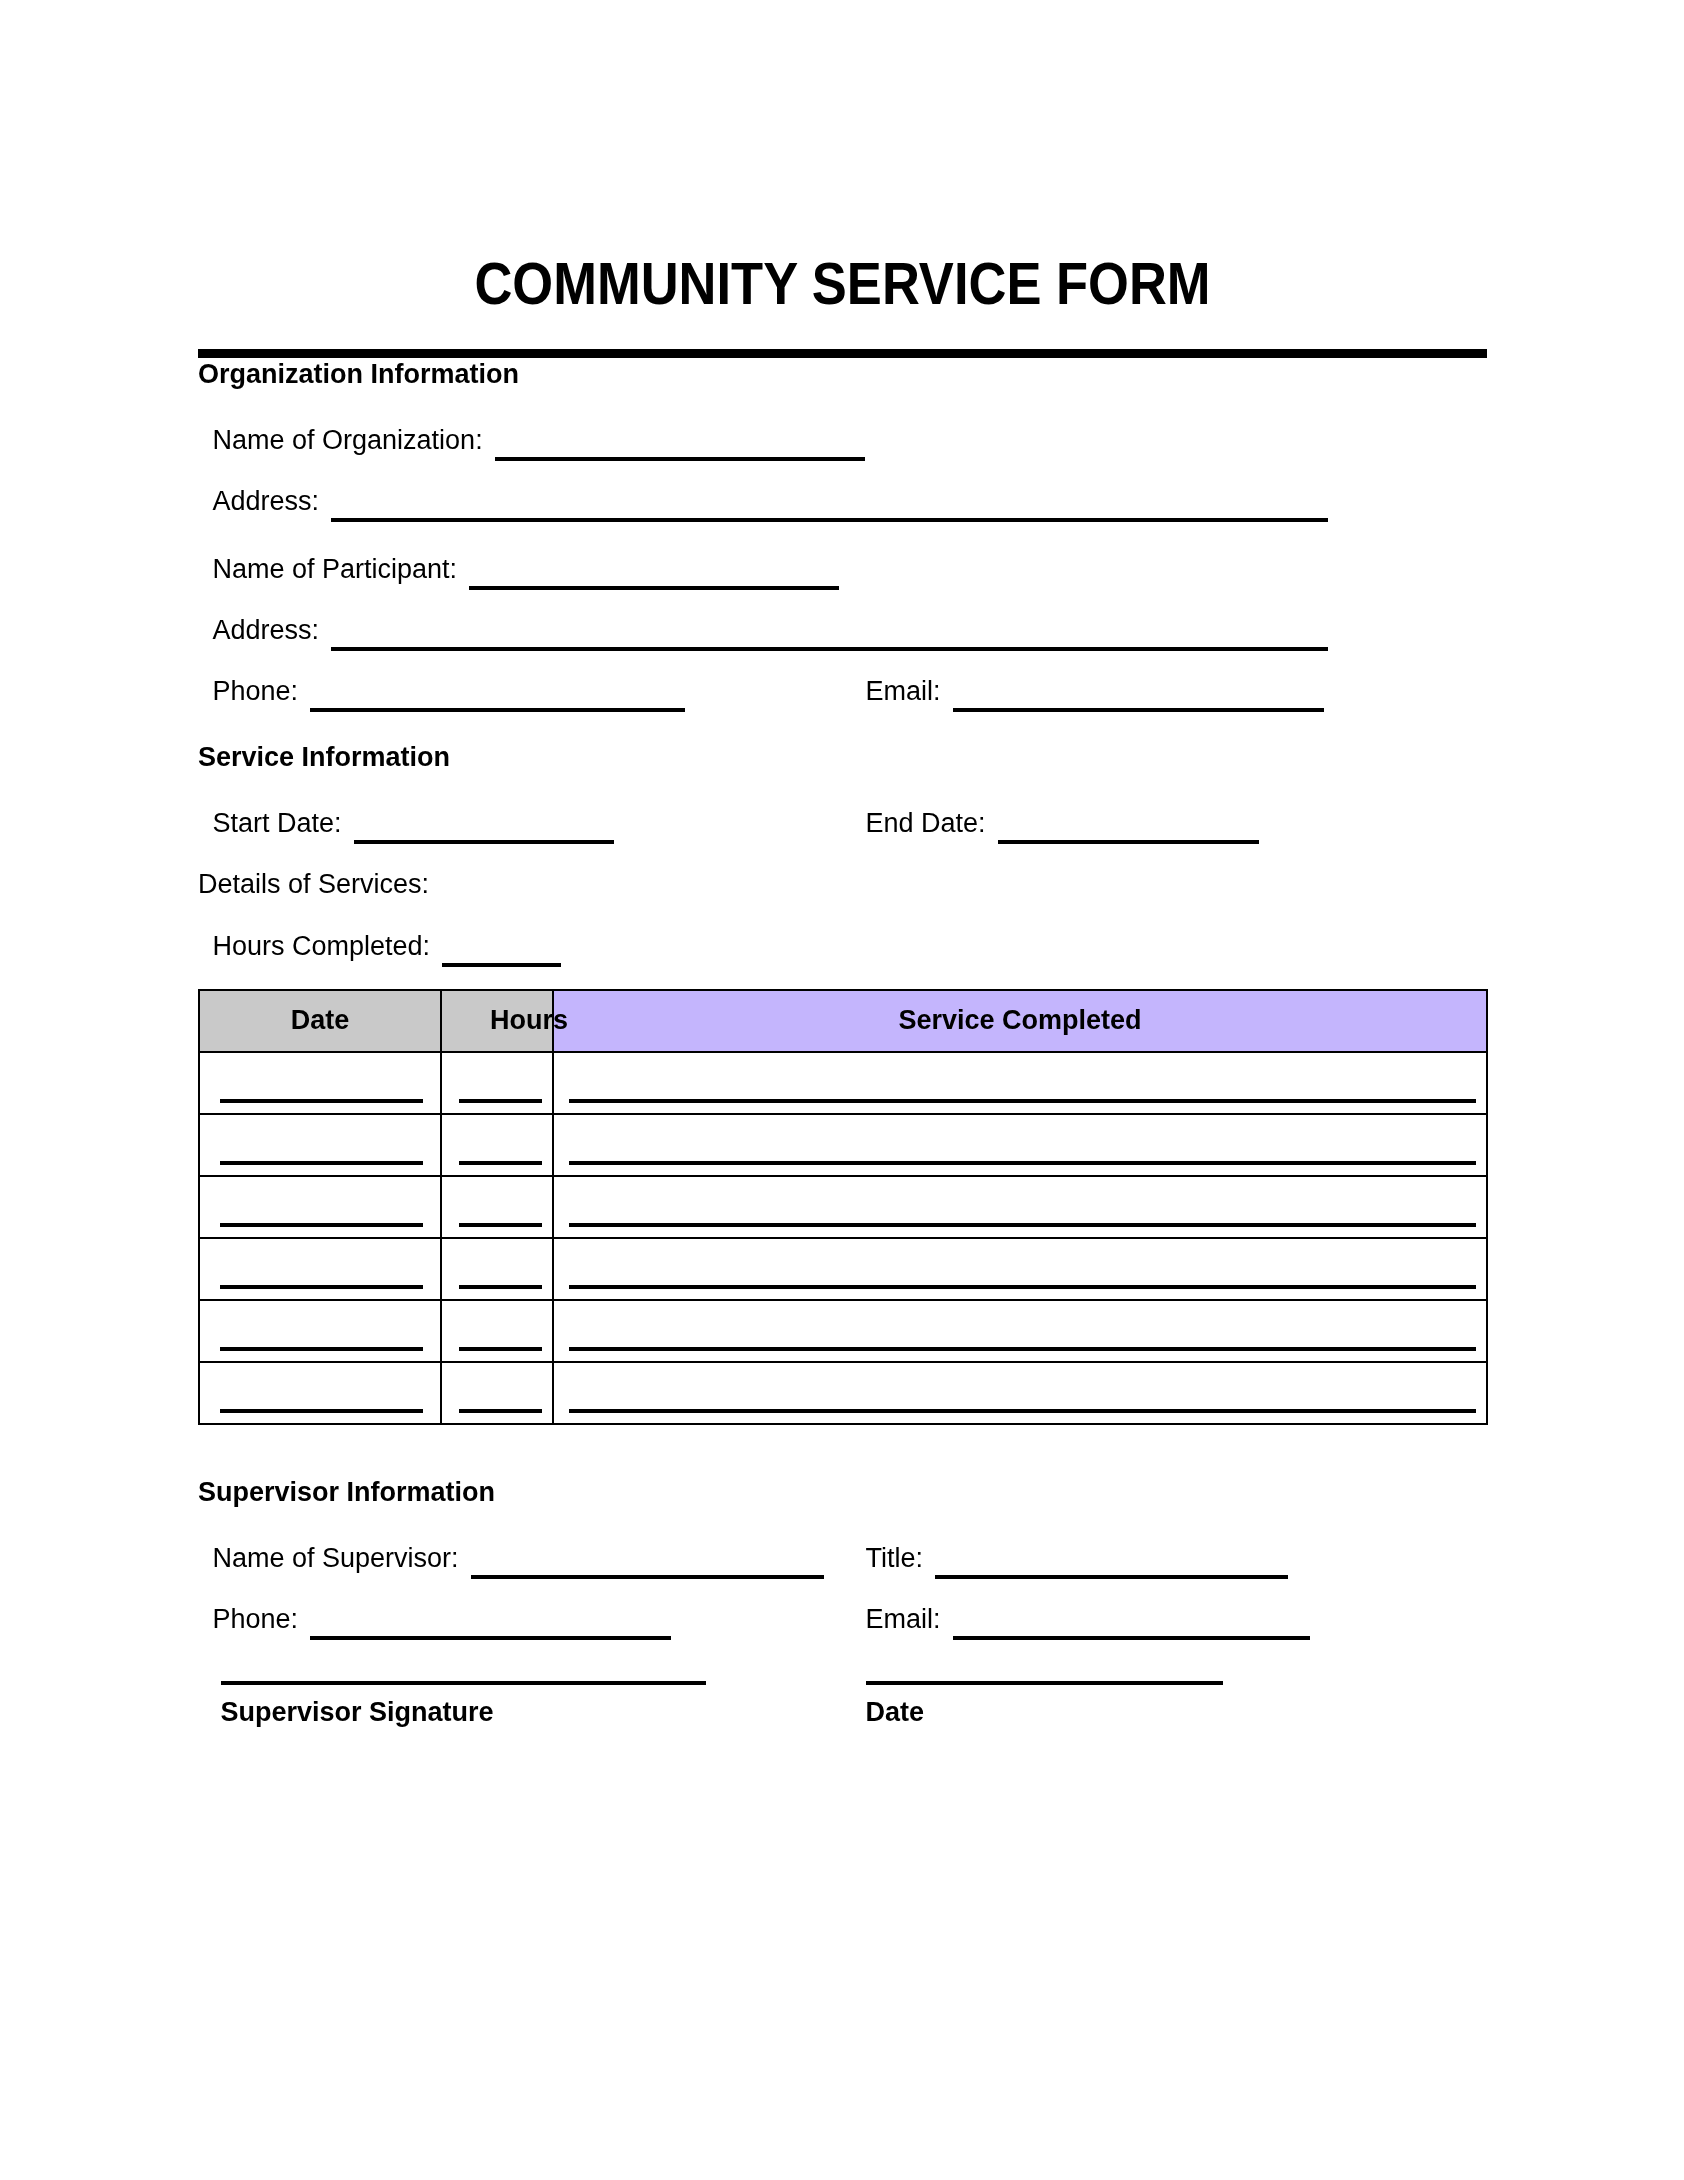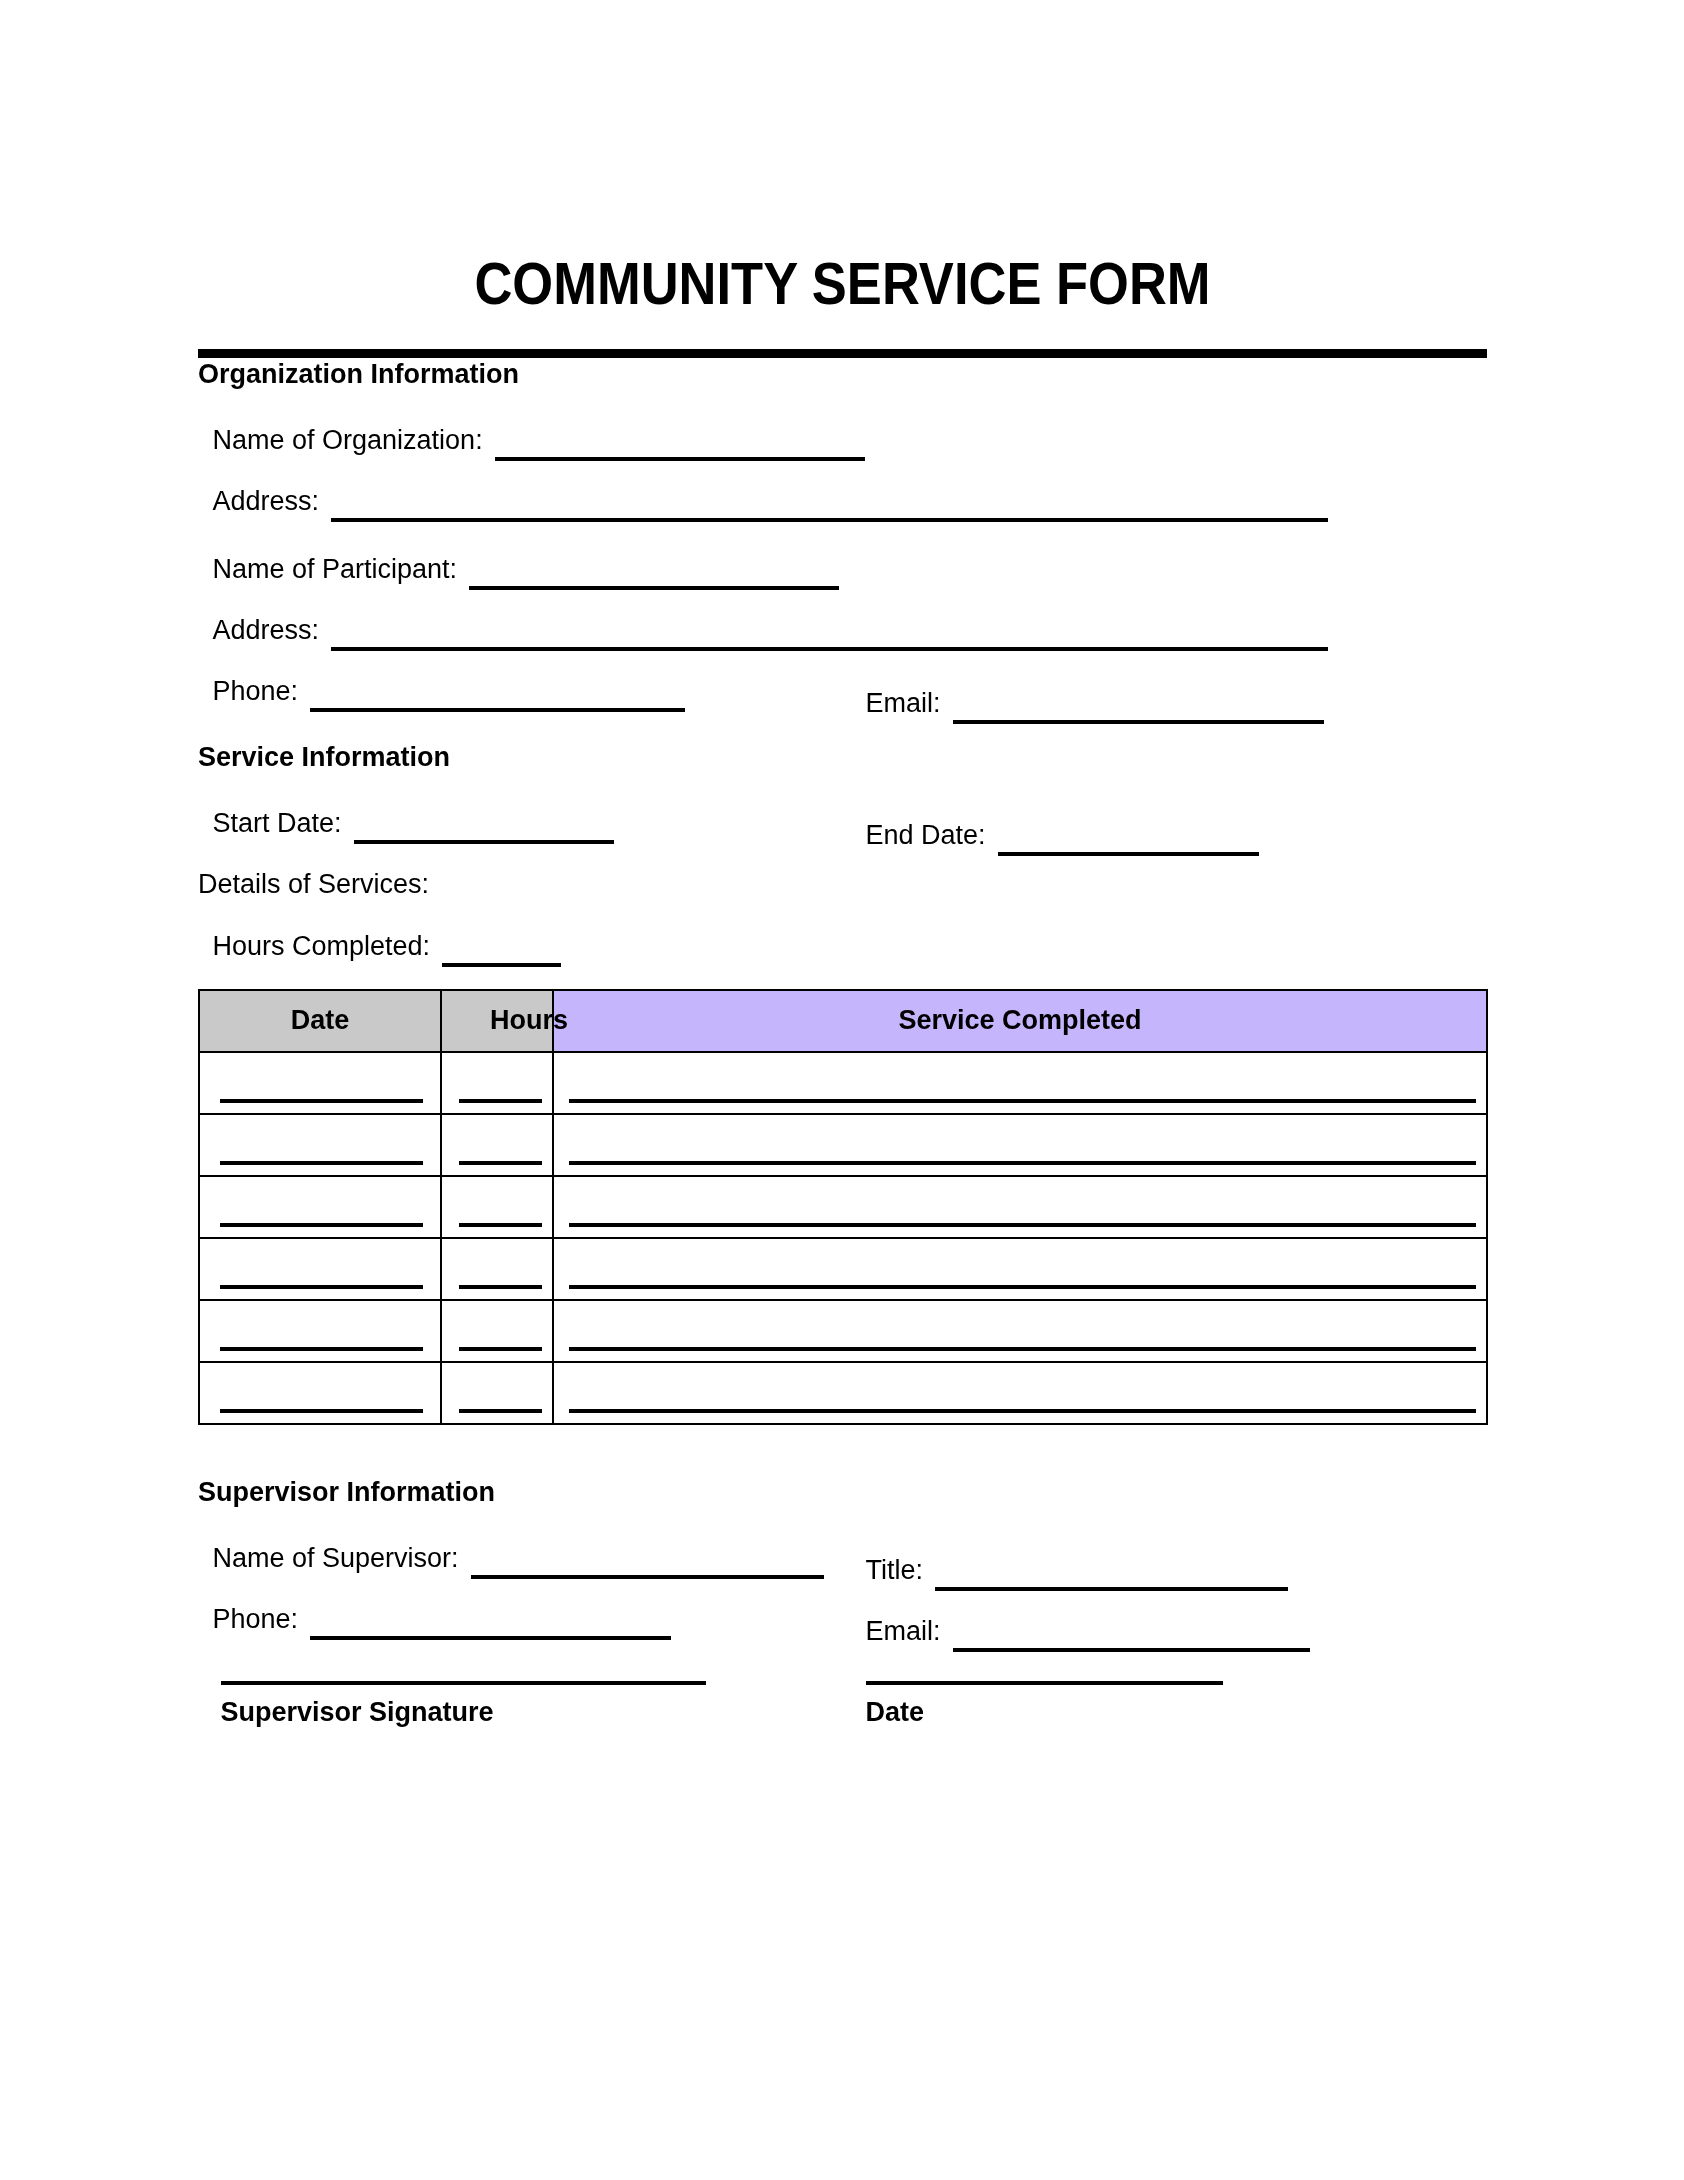--- a/index.html
+++ b/index.html
@@ -51,21 +51,21 @@
     text-underline-offset: 7.7px;
     text-decoration-color: #000000;
   }
   .line {
     display: inline-block;
     height: 0;
     border-bottom: 4.3px solid #000000;
     vertical-align: -12px;
     margin-left: 12px;
   }
-  .col2 { position: absolute; left: 653px; top: 12px; }
+  .col2 { position: absolute; left: 653px; top: 0; }
   .w434 { width: 370px; }
   .w1170 { width: 997px; }
   .w440 { width: 375px; }
   .w436 { width: 371px; }
   .w305 { width: 260px; }
   .w306 { width: 261px; }
   .w140 { width: 119px; }
   .w414 { width: 353px; }
   .w424 { width: 361px; }
   .w419 { width: 357px; }

